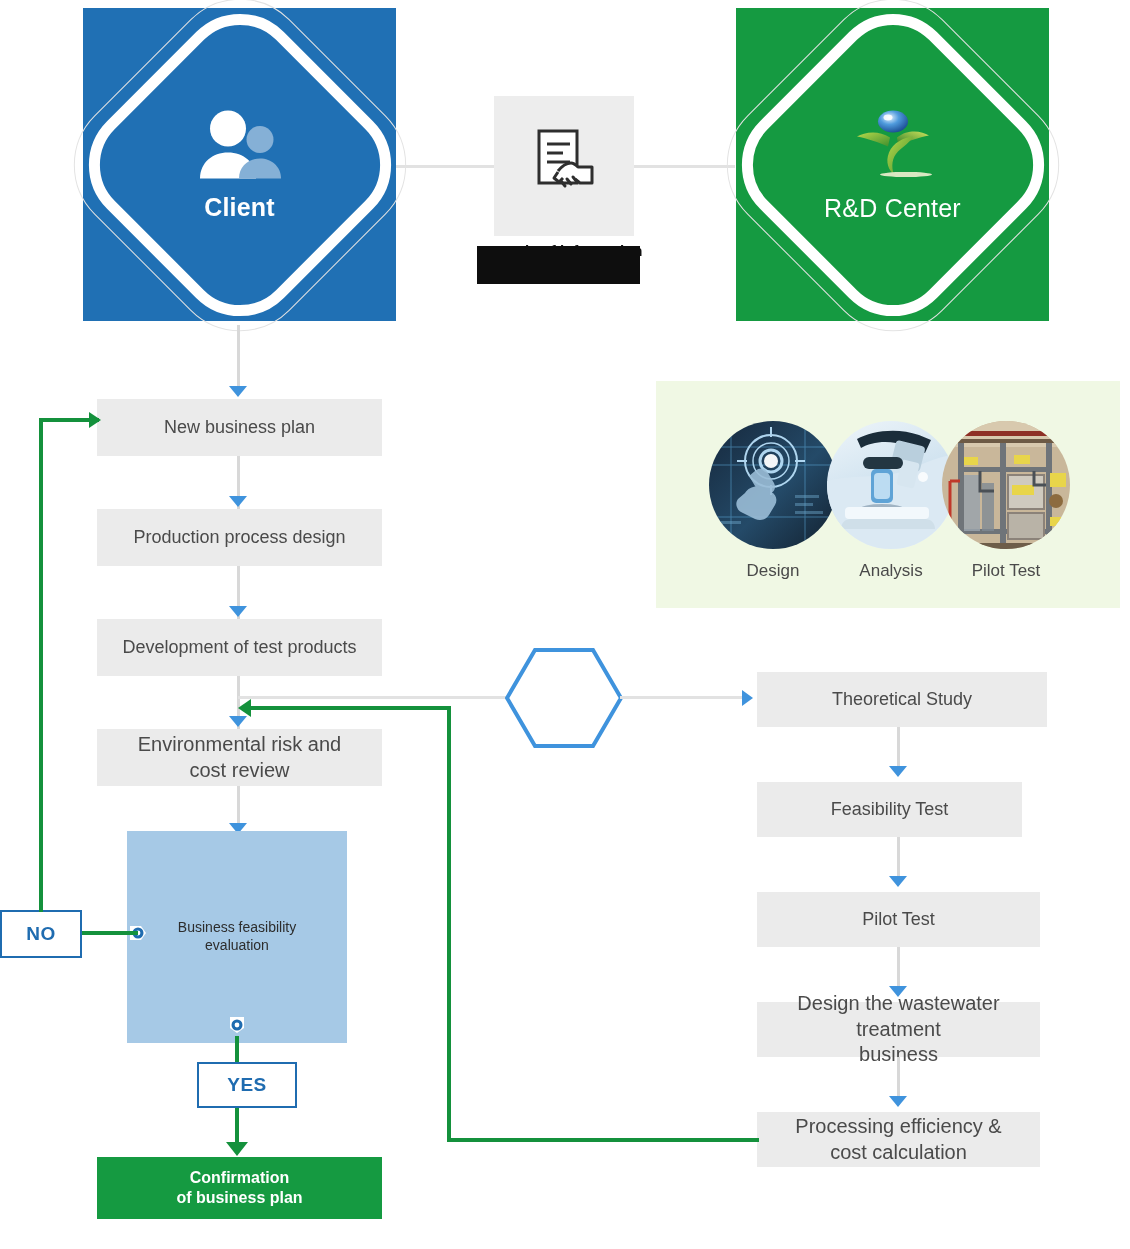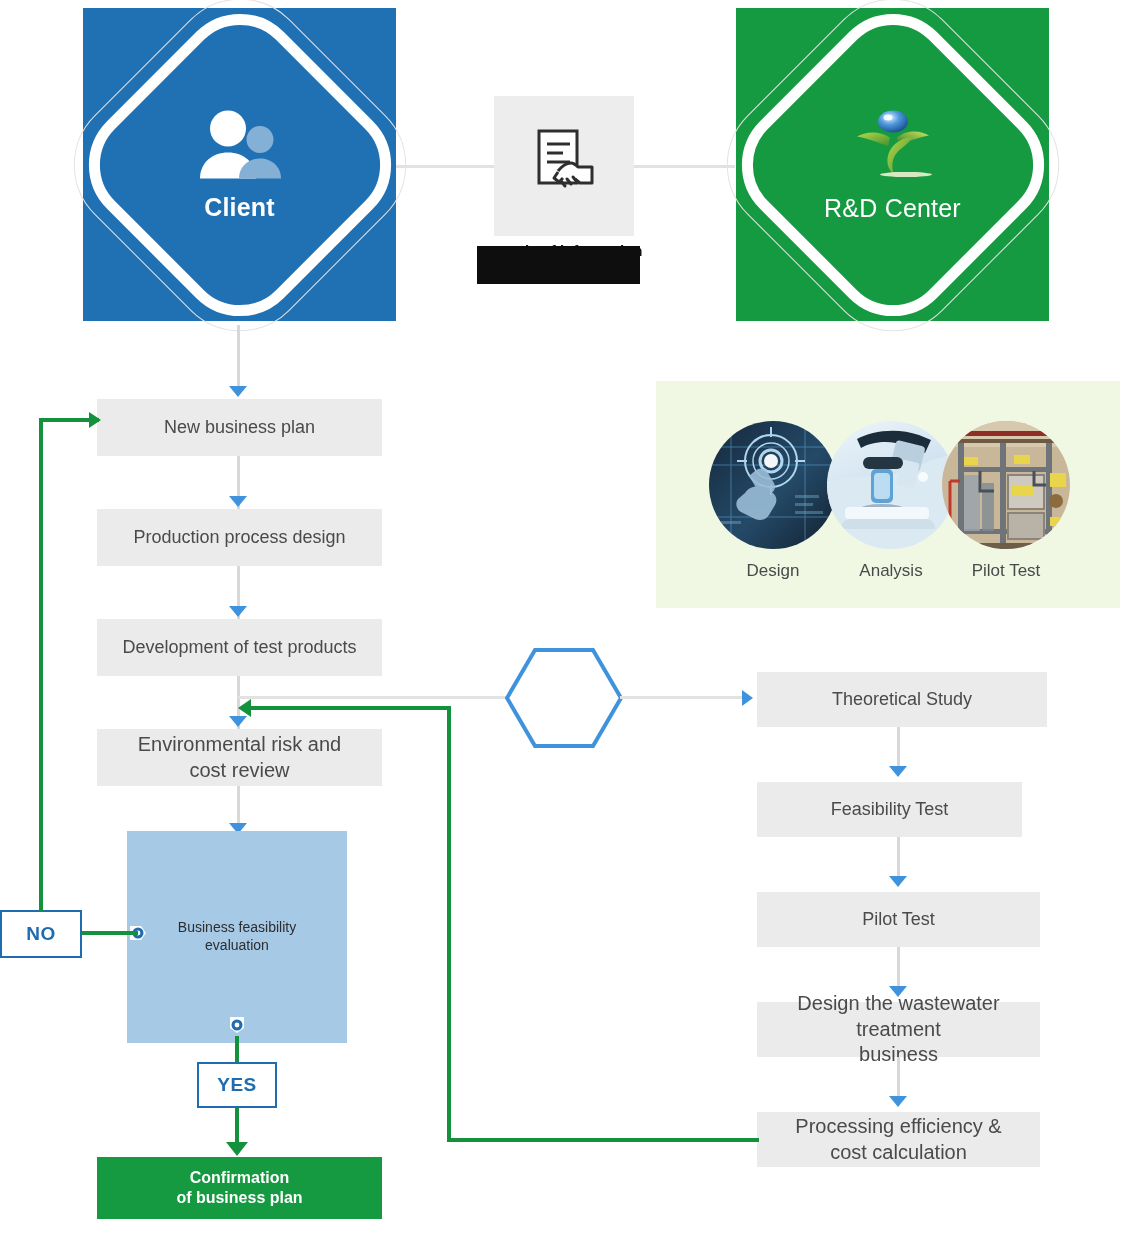--- a/index.html
+++ b/index.html
@@ -299,21 +299,21 @@
 
   <div class="hline green" style="left:82px;top:931px;width:56px;"></div>
   <div class="chip" style="left:0px;top:910px;width:82px;height:48px;">
     <span>NO</span>
   </div>
   <div class="vline green" style="left:39px;top:418px;height:494px;"></div>
   <div class="hline green" style="left:39px;top:418px;width:60px;"></div>
   <div class="tri-right-g" style="left:89px;top:412px;"></div>
 
   <div class="vline green" style="left:235px;top:1036px;height:28px;"></div>
-  <div class="chip" style="left:197px;top:1062px;width:80px;height:46px;">
+  <div class="chip" style="left:197px;top:1062px;width:100px;height:46px;">
     <span>YES</span>
   </div>
   <div class="vline green" style="left:235px;top:1108px;height:42px;"></div>
   <div class="tri-down-g" style="left:226px;top:1142px;"></div>
 
   <div class="pbox greenfill" style="left:97px;top:1157px;width:285px;height:62px;white-space:pre-line;">
     <span>Confirmation
 of business plan</span>
   </div>
 

